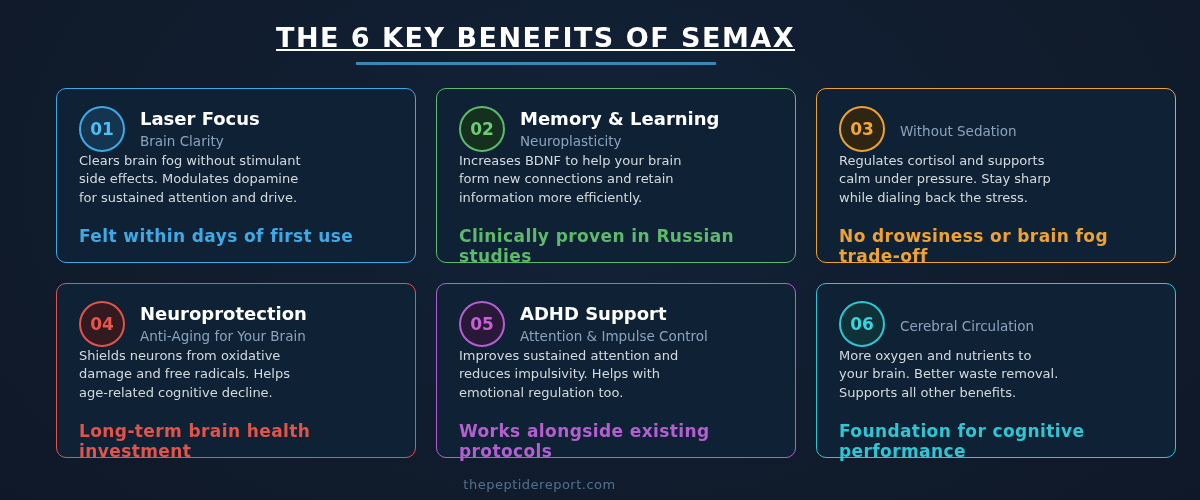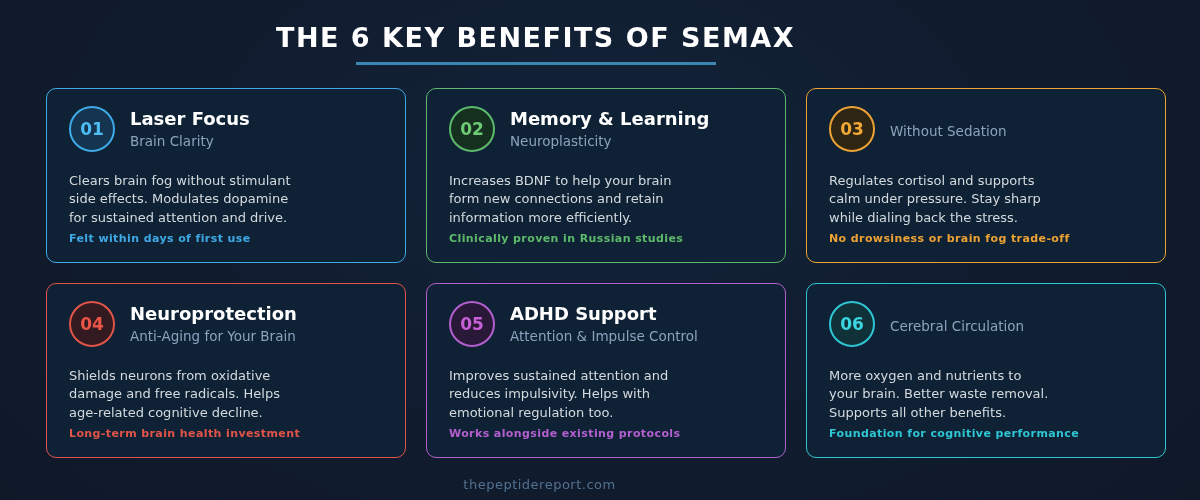--- a/index.html
+++ b/index.html
@@ -4,39 +4,39 @@
 <style>
   * { margin: 0; padding: 0; box-sizing: border-box; }
   html, body { width: 1200px; height: 500px; }
   body {
     font-family: "DejaVu Sans", sans-serif;
     background: radial-gradient(ellipse 900px 600px at 50% 35%, #13233a 0%, #101b2c 55%, #0e1726 100%);
     color: #ffffff;
     overflow: hidden;
     position: relative;
   }
-  .page { width: 1071px; height: 500px; position: relative; }
+  .page { width: 1071px; height: 500px; position: relative; text-decoration: underline; }
 
   .header { text-align: center; padding-top: 22px; }
   .page-title {
     font-size: 27px;
     font-weight: 700;
     letter-spacing: 1.5px;
     color: #ffffff;
   }
   .title-underline {
     width: 360px;
     height: 3px;
     margin: 9px auto 0 auto;
     background: #3c87b2;
   }
 
   .grid {
     position: absolute;
-    left: 46px;
+    left: 56px;
     top: 88px;
     width: 1120px;
     display: grid;
     grid-template-columns: repeat(3, 360px);
     grid-auto-rows: 175px;
     column-gap: 20px;
     row-gap: 20px;
   }
 
   .card {
@@ -61,29 +61,29 @@
   .num-circle span {
     font-size: 17px;
     font-weight: 700;
     color: var(--num);
   }
   .head-text { display: flex; flex-direction: column; justify-content: center; }
   .card-title { font-size: 18px; font-weight: 700; color: #ffffff; line-height: 1.15; }
   .card-subtitle { font-size: 13.5px; color: #8ba3bd; margin-top: 3px; }
 
   .card-body {
-    margin-top: 20px;
+    margin-top: 0;
     font-size: 13px;
     line-height: 18.3px;
     color: #d4dade;
     white-space: pre-line;
   }
   .card-highlight {
-    margin-top: 5px;
-    font-size: 11px;
+    margin-top: 19px;
+    font-size: 17px;
     font-weight: 700;
     letter-spacing: 0.4px;
     color: var(--accent);
   }
 
   .footer {
     position: absolute;
     left: 8px; right: 0;
     bottom: 8px;
     text-align: center;

